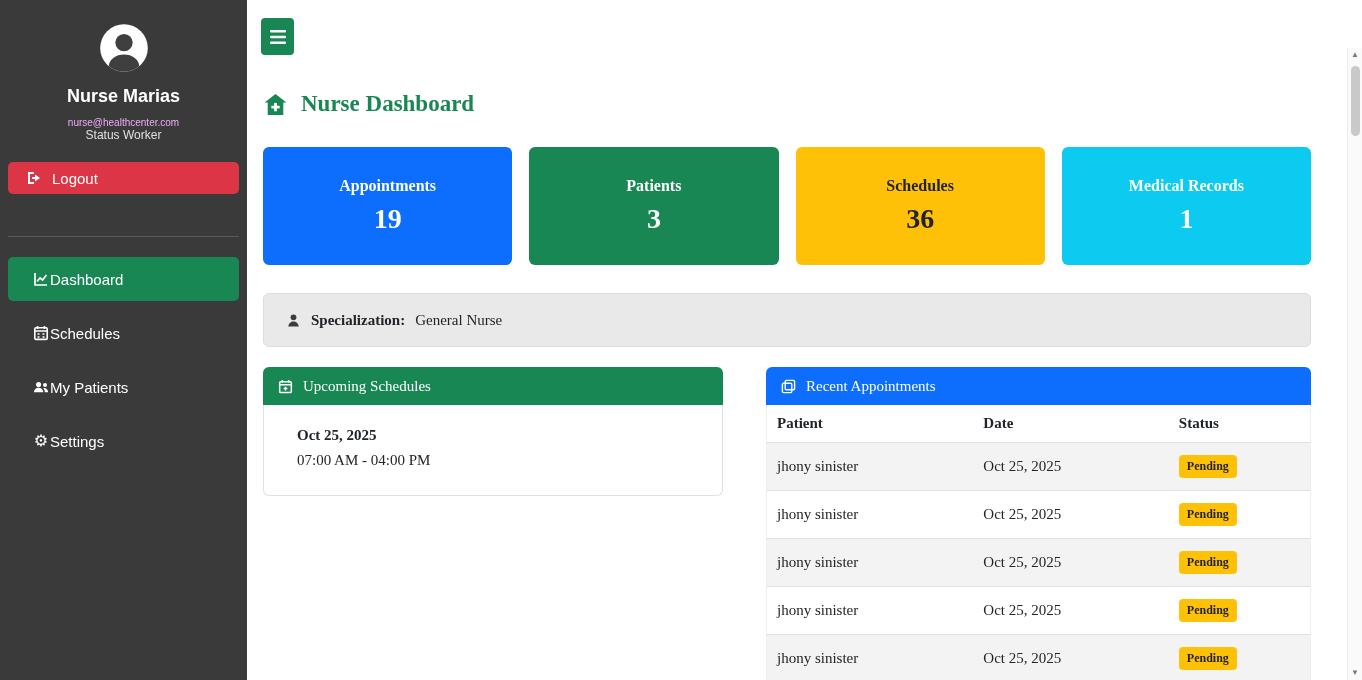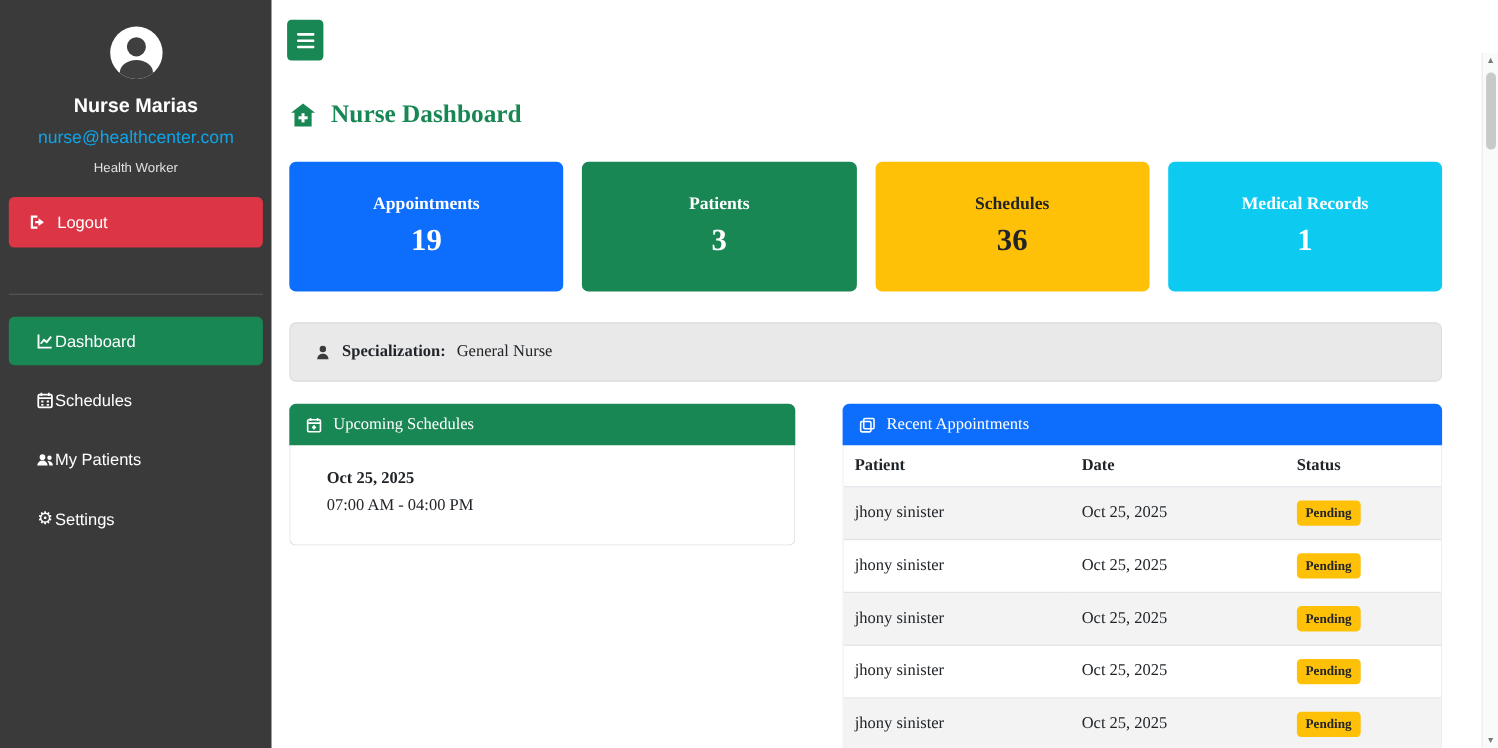--- a/index.html
+++ b/index.html
@@ -14,26 +14,26 @@
   
   .sidebar {
     width:247px; min-width:247px; height:100%;
     background: var(--sidebar-bg, #3a3a3a);
     color:#fff; display:flex; flex-direction:column;
   }
   .profile { text-align:center; padding-top:22px; }
   .avatar { width:52px; height:52px; margin:0 auto 12px; }
   .avatar svg { width:52px; height:52px; display:block; }
   .user-name { font-size:18px; font-weight:700; margin-bottom:10px; }
-  .user-email { font-size:16px; color:#0ea5e9; margin-bottom:10px; }
+  .user-email { font-size:10px; color:#f0abfc; }
   .user-role { font-size:12px; color:#e0e0e0; }
 
   .logout {
     display:flex; align-items:center; gap:10px;
-    margin:20px 8px 0; height:46px; padding:0 18px;
+    margin:20px 8px 0; height:32px; padding:0 18px;
     background: var(--red, #dc3545); color:#fff; border:none;
     border-radius:5px; font-size:15px; cursor:pointer; width:calc(100% - 16px);
     font-family:inherit;
   }
   .logout .icon svg { width:16px; height:16px; display:block; }
 
   .divider { border:none; border-top:1px solid #5a5a5a; margin:42px 8px 20px; }
 
   .nav { display:flex; flex-direction:column; }
   .nav-item {
@@ -147,21 +147,21 @@
             </defs>
           <circle cx="24" cy="24" r="22" fill="#ffffff"></circle>
           <g clip-path="url(#avclip)" fill="#3f3f3f">
             <circle cx="24" cy="19" r="8"></circle>
             <ellipse cx="24" cy="41" rx="14" ry="11"></ellipse>
           </g>
         </svg>
       </div>
       <div class="user-name">Nurse Marias</div>
       <div class="user-email">nurse@healthcenter.com</div>
-      <div class="user-role">Health Worker</div>
+      <div class="user-role">Status Worker</div>
     </div>
 
     <button class="logout">
       <span class="icon">
         <svg viewBox="0 0 16 16" fill="currentColor" aria-hidden="true">
           <path d="M2 2h6v2H4v8h4v2H2z"></path>
           <path d="M9 4.5l5 3.5-5 3.5V9H6V7h3z"></path>
         </svg>
       </span>
       <span>Logout</span>

